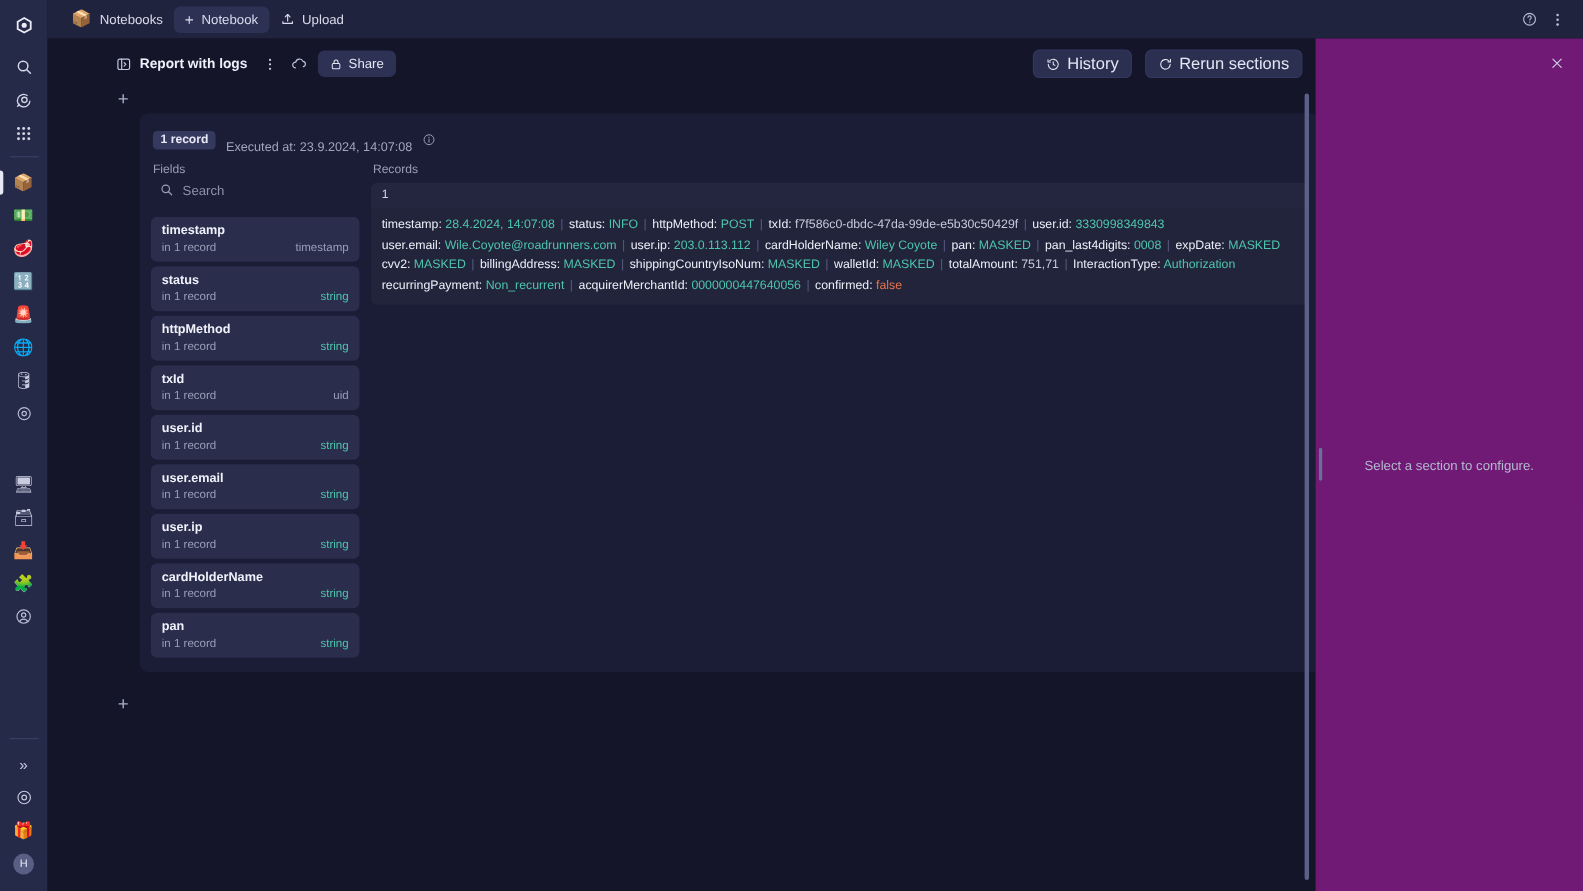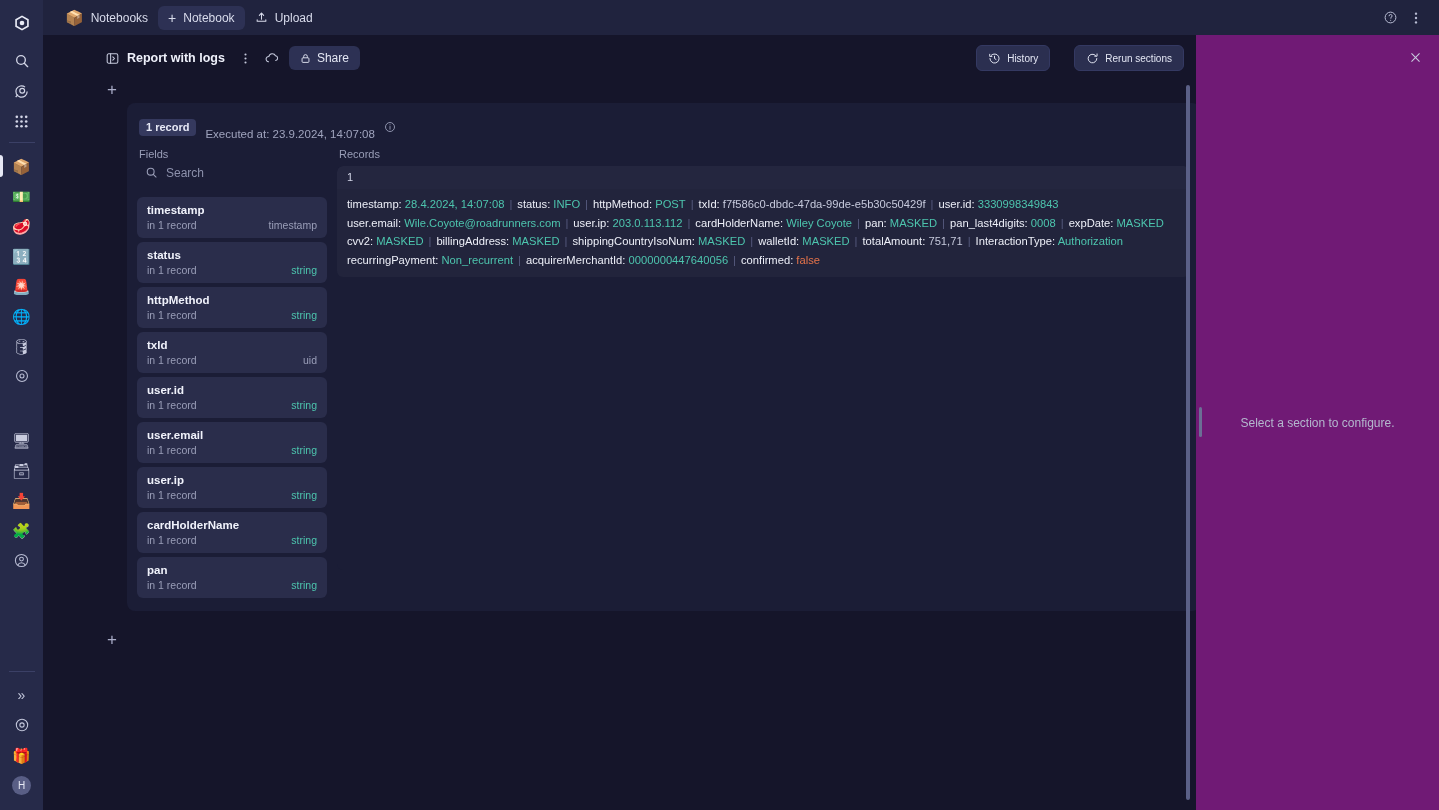--- a/index.html
+++ b/index.html
@@ -70,21 +70,21 @@
   .doc-title { color: #eef0fa; font-size: 12.5px; font-weight: bold; margin-right: 6px; }
   .share-btn {
     display: flex; align-items: center; gap: 6px; height: 24px;
     padding: 0 11px; border-radius: 6px; background: #2d3154;
     color: #e4e7f4; font-size: 12px; cursor: pointer; margin-left: 2px;
   }
   .hdr-spacer { flex: 1 1 auto; }
   .pill-btn {
     display: flex; align-items: center; gap: 6px; height: 26px;
     padding: 0 11px; border-radius: 6px; background: #2b2f50;
-    color: #e4e7f4; font-size: 10px; cursor: pointer; margin-left: 20px;
+    color: #e4e7f4; font-size: 15px; cursor: pointer; margin-left: 8px;
     border: 1px solid #343962;
   }
 
   .doc-scroll { flex: 1 1 auto; position: relative; overflow: hidden; }
 
   .plus-row {
     height: 28px; display: flex; align-items: center; padding-left: 60px;
   }
   .plus-btn {
     width: 18px; height: 18px; display: flex; align-items: center; justify-content: center;

